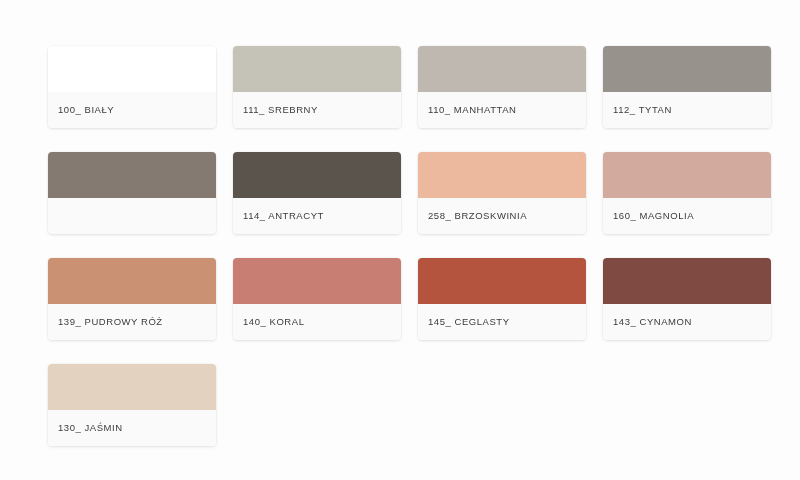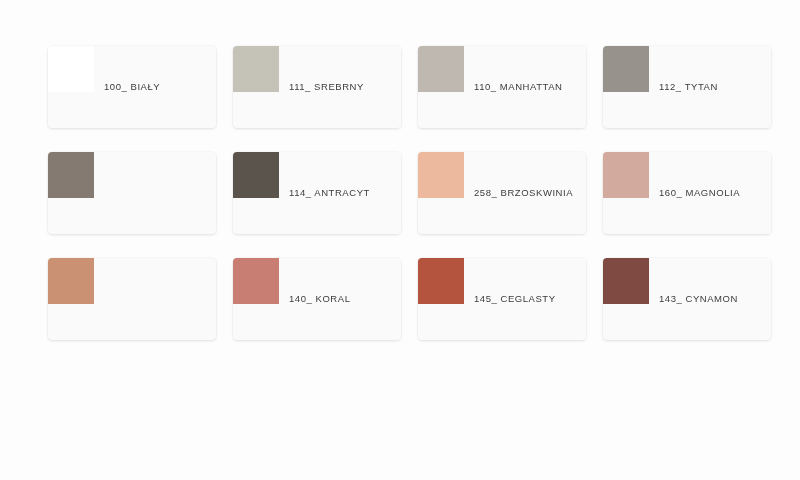--- a/index.html
+++ b/index.html
@@ -38,21 +38,21 @@
 
   .swatch-card {
     position: relative;
     width: 168px;
     height: 82px;
     border-radius: 4px;
     background: #fafafa;
     box-shadow: 0 1px 3px rgba(0,0,0,0.10), 0 0 0 0.5px rgba(0,0,0,0.035);
     overflow: hidden;
     display: flex;
-    flex-direction: row;
+    flex-direction: column;
   }
 
   .swatch-color {
     width: 100%;
     height: 46px;
     flex: 0 0 46px;
     display: block;
   }
 
   .swatch-label-bar {
@@ -119,33 +119,42 @@
         </div>
       </div>
       <div class="swatch-card">
         <div class="swatch-color" style="background-color: rgb(211, 171, 158);"></div>
         <div class="swatch-label-bar">
           <span class="swatch-label">160_  MAGNOLIA</span>
         </div>
       </div>
       <div class="swatch-card">
         <div class="swatch-color" style="background-color: rgb(202, 145, 114);"></div>
+        <div class="swatch-label-bar">
+          <span class="swatch-label">139_  PUDROWY RÓŻ</span>
+        </div>
       </div>
       <div class="swatch-card">
         <div class="swatch-color" style="background-color: rgb(200, 126, 114);"></div>
         <div class="swatch-label-bar">
           <span class="swatch-label">140_  KORAL</span>
         </div>
       </div>
       <div class="swatch-card">
         <div class="swatch-color" style="background-color: rgb(180, 84, 63);"></div>
         <div class="swatch-label-bar">
           <span class="swatch-label">145_  CEGLASTY</span>
         </div>
       </div>
       <div class="swatch-card">
         <div class="swatch-color" style="background-color: rgb(126, 74, 65);"></div>
         <div class="swatch-label-bar">
           <span class="swatch-label">143_  CYNAMON</span>
         </div>
       </div>
+      <div class="swatch-card">
+        <div class="swatch-color" style="background-color: rgb(227, 210, 191);"></div>
+        <div class="swatch-label-bar">
+          <span class="swatch-label">130_  JAŚMIN</span>
+        </div>
+      </div>
     </div>
 </div>
 
 </body></html>

